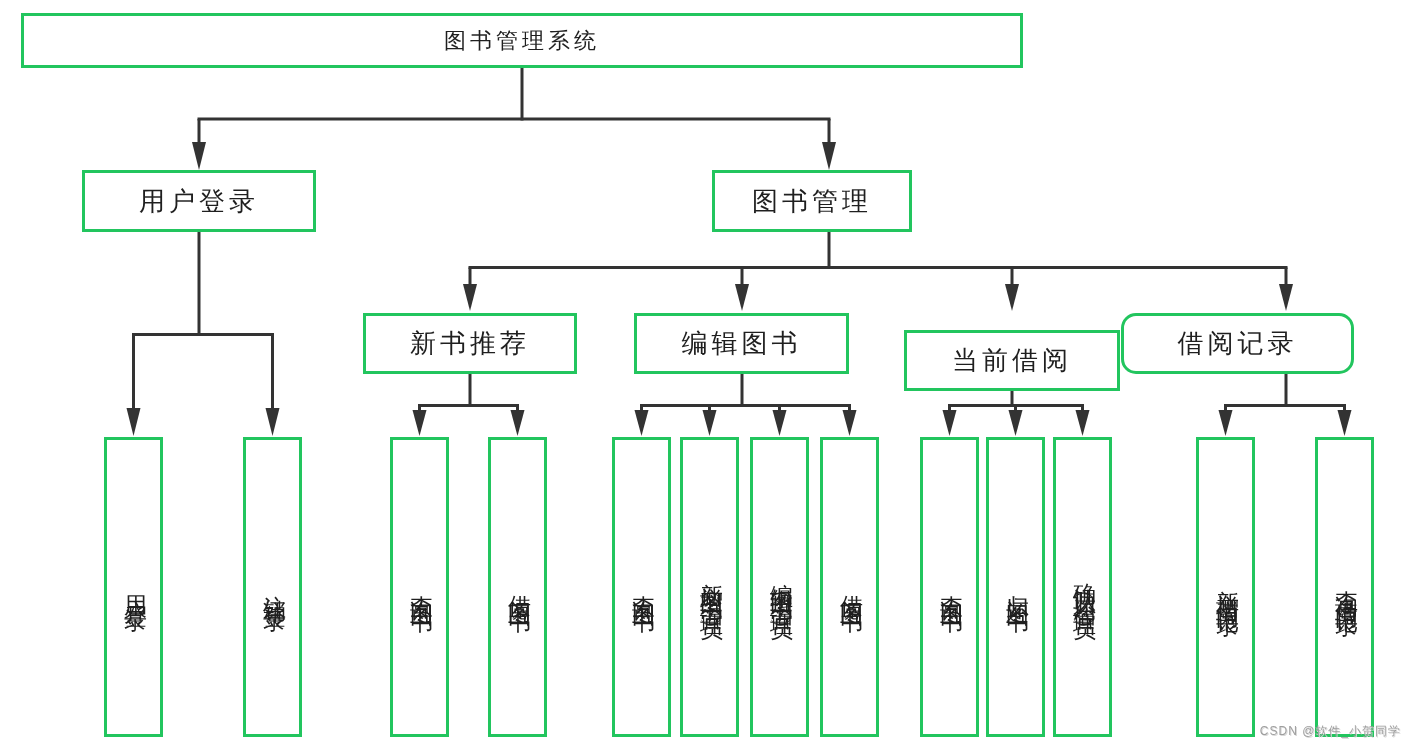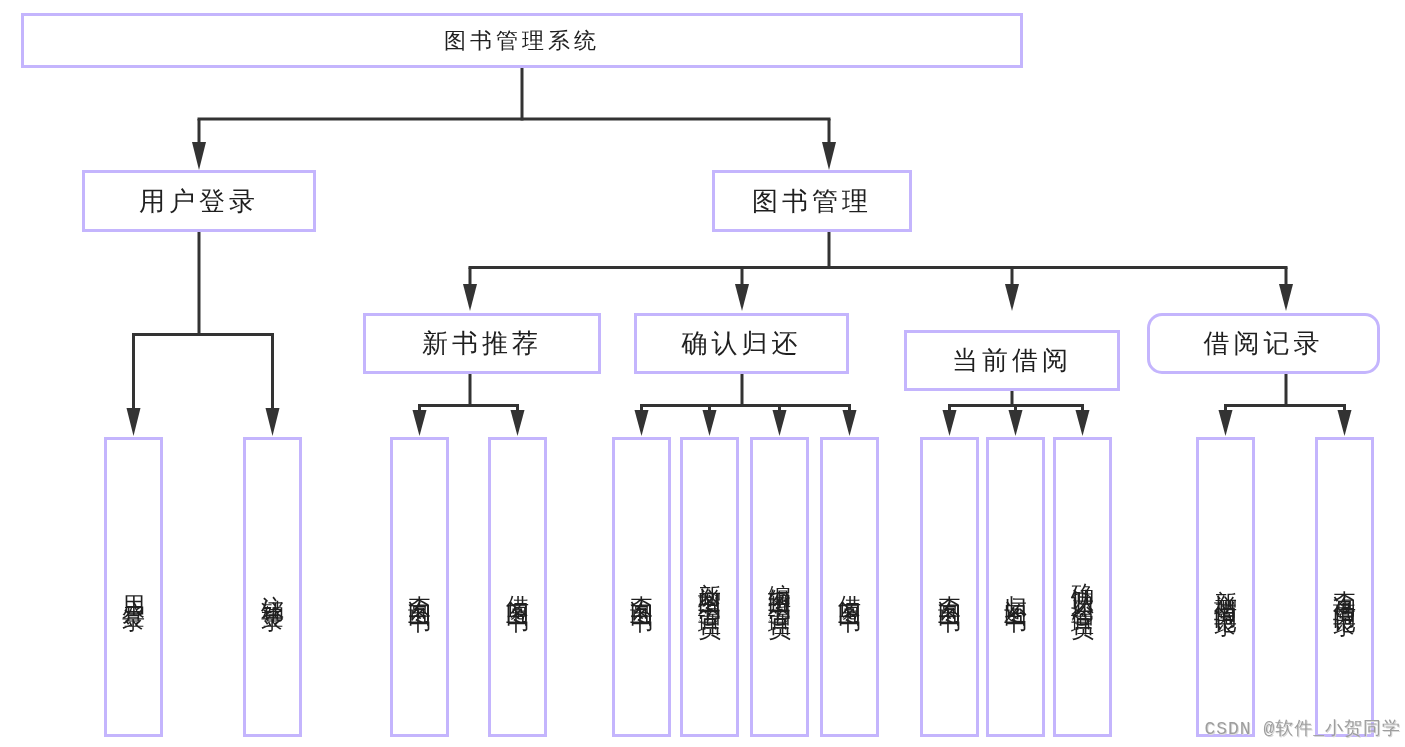--- a/index.html
+++ b/index.html
@@ -8,50 +8,50 @@
     width:1405px; height:747px;
     background:#ffffff;
     font-family:"Liberation Sans", sans-serif;
     color:#1f1f1f;
     overflow:hidden;
   }
   .wires { position:absolute; left:0; top:0; width:1405px; height:747px; }
   .node {
     position:absolute;
     box-sizing:border-box;
-    border:3px solid #c4b5fd;
+    border:3px solid #22c55e;
     background:#ffffff;
     display:flex;
     align-items:center;
     justify-content:center;
     text-align:center;
     letter-spacing:4px;
+    font-family:Liberation Mono, monospace;
   }
   .node.root  { font-size:22px; }
   .node.mid   { font-size:26px; }
   .node.leaf  {
     font-size:23px;
     letter-spacing:5px;
   }
   .vtext {
     writing-mode:vertical-rl;
     text-orientation:mixed;
     line-height:1;
   }
   .watermark {
     position:absolute;
     right:4px;
     bottom:7px;
-    font-size:18px;
+    font-size:12px;
     letter-spacing:1px;
     color:#9e9e9e;
     text-shadow:1px 1px 0 #d9d9d9;
     z-index:5;
     white-space:nowrap;
-    font-family:Liberation Mono, monospace;
   }
 </style>
 </head>
 <body>
 
 <div class="canvas">
 
   <svg class="wires" width="1405" height="747" viewBox="0 0 1405 747" stroke="#333333" stroke-width="3" fill="#333333">
 
     <line x1="522" y1="68" x2="522" y2="120.5"></line>
@@ -118,30 +118,30 @@
     <span>图书管理系统</span>
   </div>
 
   <div class="node mid" style="left:82px; top:170px; width:234px; height:62px;">
     <span>用户登录</span>
   </div>
   <div class="node mid" style="left:712px; top:170px; width:200px; height:62px;">
     <span>图书管理</span>
   </div>
 
-  <div class="node mid" style="left:363px; top:313px; width:238px; height:61px;">
+  <div class="node mid" style="left:363px; top:313px; width:214px; height:61px;">
     <span>新书推荐</span>
   </div>
   <div class="node mid" style="left:634px; top:313px; width:215px; height:61px;">
-    <span>确认归还</span>
+    <span>编辑图书</span>
   </div>
   <div class="node mid" style="left:904px; top:330px; width:216px; height:61px;">
     <span>当前借阅</span>
   </div>
-  <div class="node mid" style="left:1147px; top:313px; width:233px; height:61px;border-radius:15px;">
+  <div class="node mid" style="left:1121px; top:313px; width:233px; height:61px;border-radius:15px;">
     <span>借阅记录</span>
   </div>
 
   <div class="node leaf" style="left:104px; top:437px; width:59px; height:300px;">
     <span class="vtext">用户登录</span>
   </div>
   <div class="node leaf" style="left:243px; top:437px; width:59px; height:300px;">
     <span class="vtext">注销登录</span>
   </div>
 

